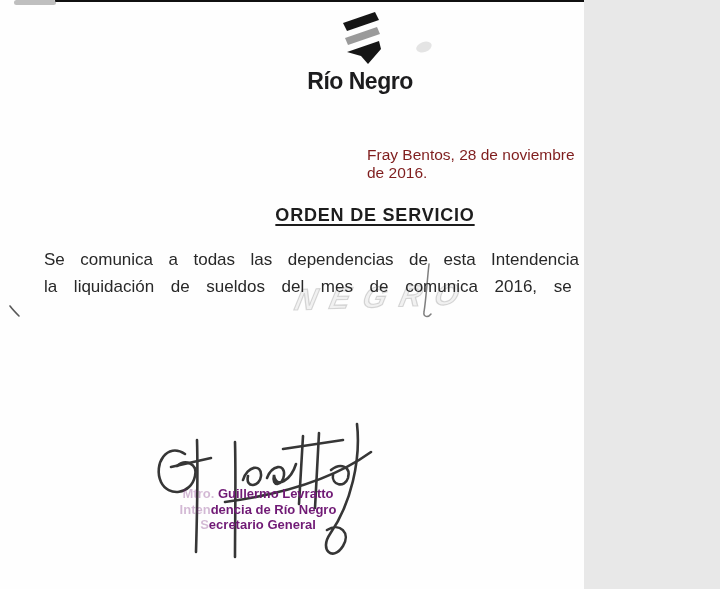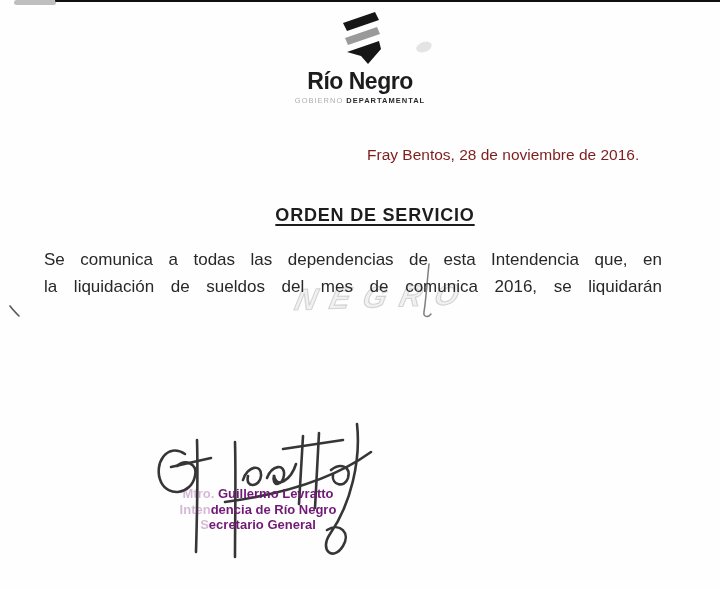--- a/index.html
+++ b/index.html
@@ -2,21 +2,21 @@
 <html><head>
 <meta charset="utf-8">
 <style>
   html,body{margin:0;padding:0;}
   body{
     font-family:"Liberation Sans", sans-serif;
     background:#e8e8e8;
   }
   .page{
     position:relative;
-    width:720px;height:589px;
+    width:584px;height:589px;
     background:#fefefe;
     overflow:hidden;
     color:#2a2a2a;
   }
   
   .scan-topline{
     position:absolute;left:55px;top:0;width:665px;height:2px;
     background:#101010;
   }
   .scan-smudge-topleft{
@@ -116,24 +116,20 @@
     <path d="M3,3 C6,7 9,10 12,13" stroke="#2f2f2f" stroke-width="1.6" fill="none" stroke-linecap="round" opacity="0.8"></path>
   </svg>
 
   <div class="logo">
     <svg class="logo-glyph" width="44" height="56" viewBox="0 0 44 56">
       <polygon points="5,13 37,2 41,10 9,21" fill="#161616"></polygon>
       <polygon points="7,28 39,17 42,24 10,35" fill="#9a9a9a"></polygon>
       <polygon points="9,42 41,31 43,39 30,54 23,46" fill="#161616"></polygon>
     </svg>
     <div class="logo-brand">Río Negro</div>
-    <div class="logo-subtitle">
-      <span class="light">GOBIERNO</span>
-      <span class="bold">DEPARTAMENTAL</span>
-    </div>
   </div>
 
   <div class="dateline">Fray Bentos, 28 de noviembre de 2016.</div>
 
   <div class="doc-title">ORDEN DE SERVICIO</div>
 
   <div class="para para-1">
     <div class="line just">Se comunica a todas las dependencias de esta Intendencia que, en</div>
     <div class="line just">la liquidación de sueldos del mes de comunica 2016, se liquidarán</div>
   </div>

